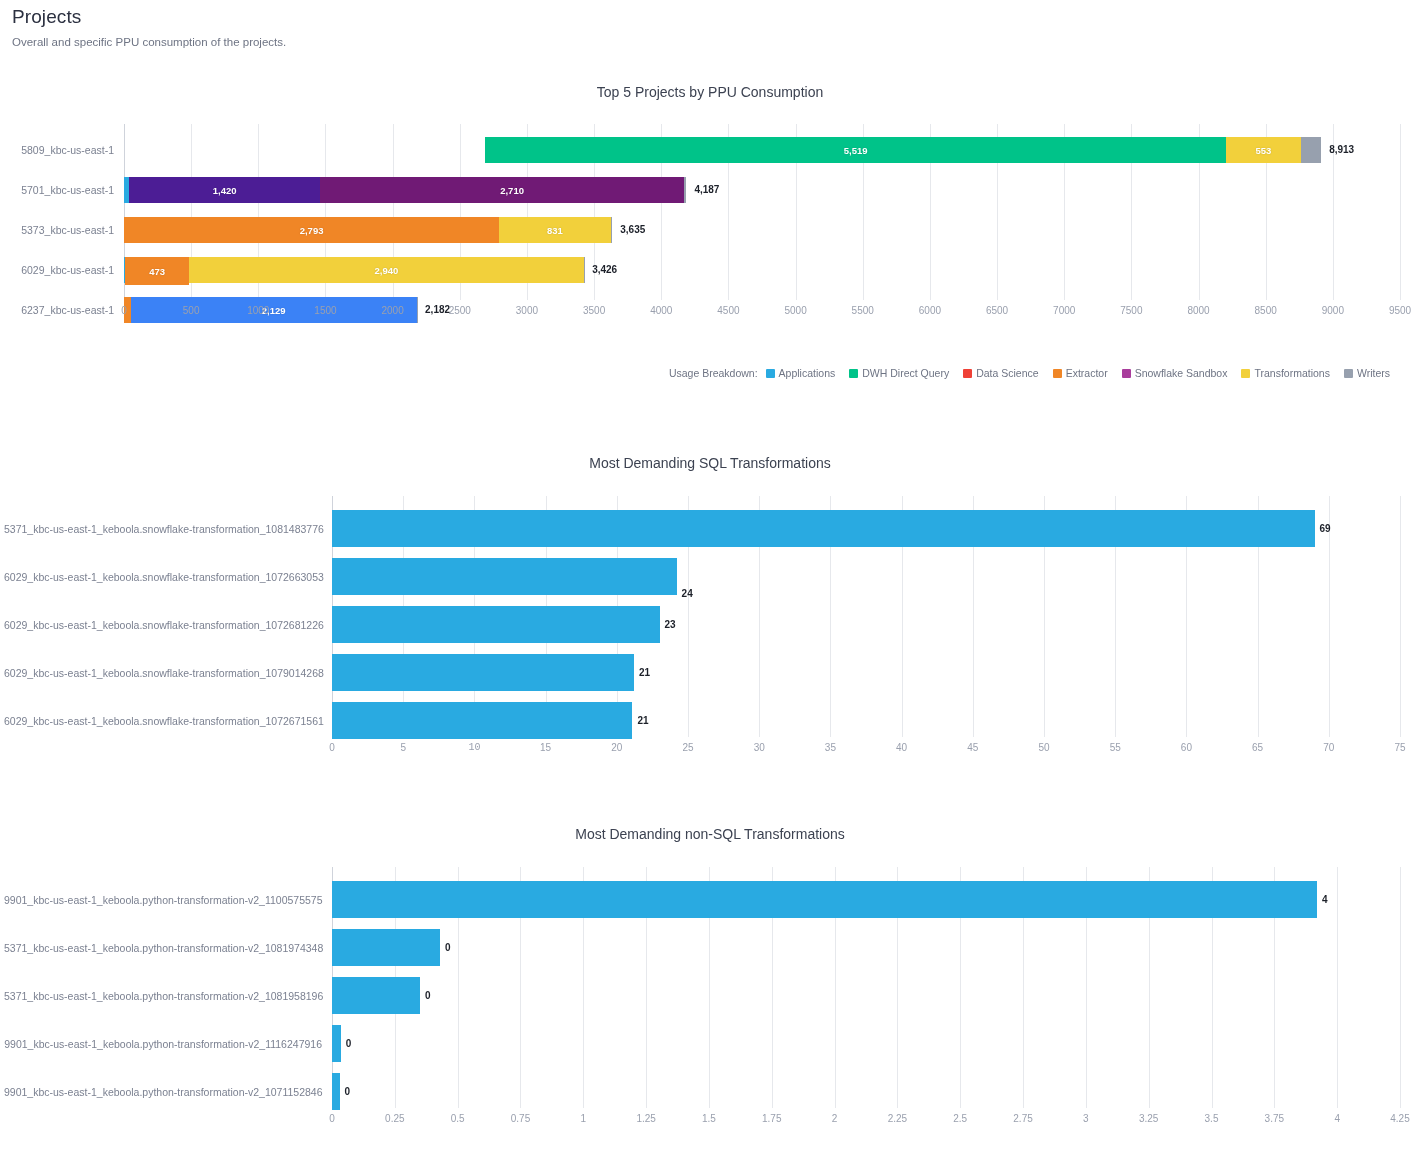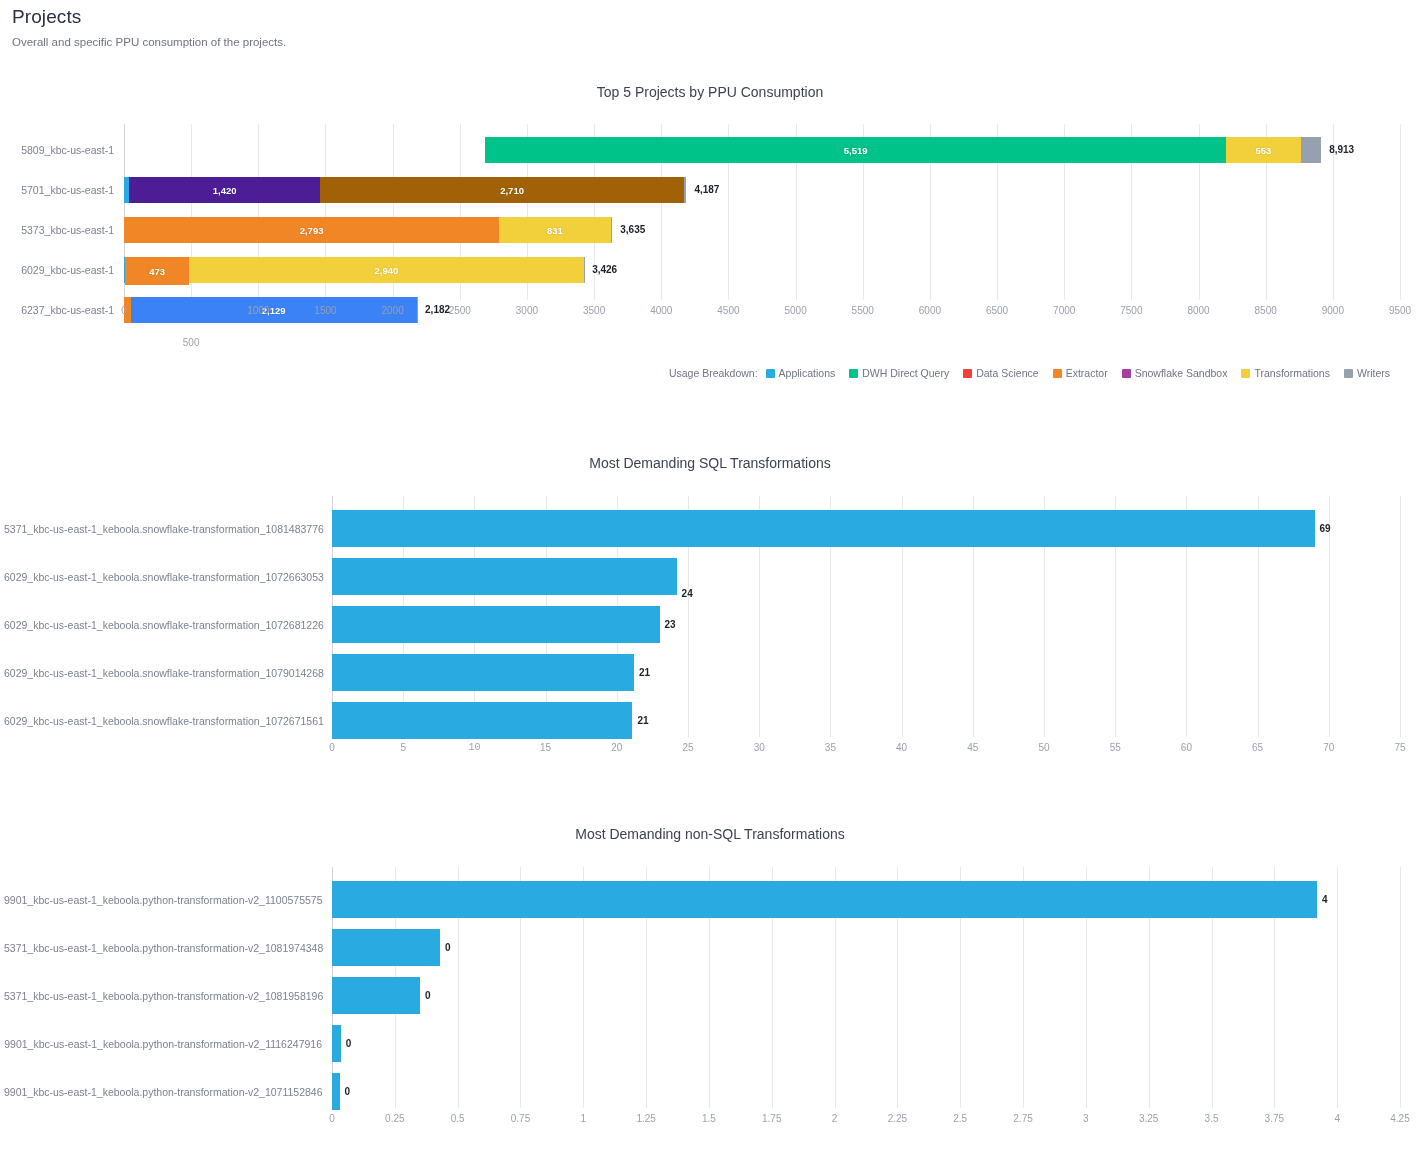--- a/index.html
+++ b/index.html
@@ -154,21 +154,21 @@
         <div class="seg" style="left: 1226.33px; width: 74.2766px; top: 13px; height: 26px; bottom: auto; background: rgb(242, 208, 59);">
           <span class="seg-label">553</span>
         </div>
         <div class="seg" style="left: 1300.61px; width: 20.5503px; top: 13px; height: 26px; bottom: auto; background: rgb(151, 160, 174);"></div>
         <div class="total-label" style="left: 1329.16px; top: 21px;">8,913</div>
         <div class="row-label" style="left: 4px; width: 110px; top: 61px;">5701_kbc-us-east-1</div>
         <div class="seg" style="left: 124px; width: 5.37263px; top: 53px; height: 26px; bottom: auto; background: rgb(41, 170, 225);"></div>
         <div class="seg" style="left: 129.373px; width: 190.728px; top: 53px; height: 26px; bottom: auto; background: #4c1d95;">
           <span class="seg-label">1,420</span>
         </div>
-        <div class="seg" style="left: 320.101px; width: 363.996px; top: 53px; height: 26px; bottom: auto; background: #a16207; padding-left: 20px;">
+        <div class="seg" style="left: 320.101px; width: 363.996px; top: 53px; height: 26px; bottom: auto; background: #701a75; padding-left: 20px;">
           <span class="seg-label">2,710</span>
         </div>
         <div class="seg" style="left: 684.097px; width: 2.28337px; top: 53px; height: 26px; bottom: auto; background: rgb(151, 160, 174);"></div>
         <div class="total-label" style="left: 694.38px; top: 61px;">4,187</div>
         <div class="row-label" style="left: 4px; width: 110px; top: 101px;">5373_kbc-us-east-1</div>
         <div class="seg" style="left: 124px; width: 375.144px; top: 93px; height: 26px; bottom: auto; background: rgb(240, 134, 38);">
           <span class="seg-label">2,793</span>
         </div>
         <div class="seg" style="left: 499.144px; width: 111.616px; top: 93px; height: 26px; bottom: auto; background: rgb(242, 208, 59);">
           <span class="seg-label">831</span>
@@ -187,21 +187,21 @@
         <div class="total-label" style="left: 592.166px; top: 141px;">3,426</div>
         <div class="row-label" style="left: 4px; width: 110px; top: 181px;">6237_kbc-us-east-1</div>
         <div class="seg" style="left: 124px; width: 6.71579px; top: 173px; height: 26px; bottom: auto; background: rgb(240, 134, 38);"></div>
         <div class="seg" style="left: 130.716px; width: 285.958px; top: 173px; height: 26px; bottom: auto; background: #3b82f6;">
           <span class="seg-label">2,129</span>
         </div>
         <div class="seg" style="left: 416.674px; width: 1px; top: 173px; height: 26px; bottom: auto; background: rgb(151, 160, 174);"></div>
         <div class="total-label" style="left: 425.077px; top: 181px;">2,182</div>
         <div class="axis" style="top: 182px;">
           <div class="tick" style="left: 124px;">0</div>
-          <div class="tick" style="left: 191.158px; margin-top: 32px;">500</div>
+          <div class="tick" style="left: 191.158px;">500</div>
           <div class="tick" style="left: 258.316px;">1000</div>
           <div class="tick" style="left: 325.474px;">1500</div>
           <div class="tick" style="left: 392.632px;">2000</div>
           <div class="tick" style="left: 459.789px;">2500</div>
           <div class="tick" style="left: 526.947px;">3000</div>
           <div class="tick" style="left: 594.105px;">3500</div>
           <div class="tick" style="left: 661.263px;">4000</div>
           <div class="tick" style="left: 728.421px;">4500</div>
           <div class="tick" style="left: 795.579px;">5000</div>
           <div class="tick" style="left: 862.737px;">5500</div>

